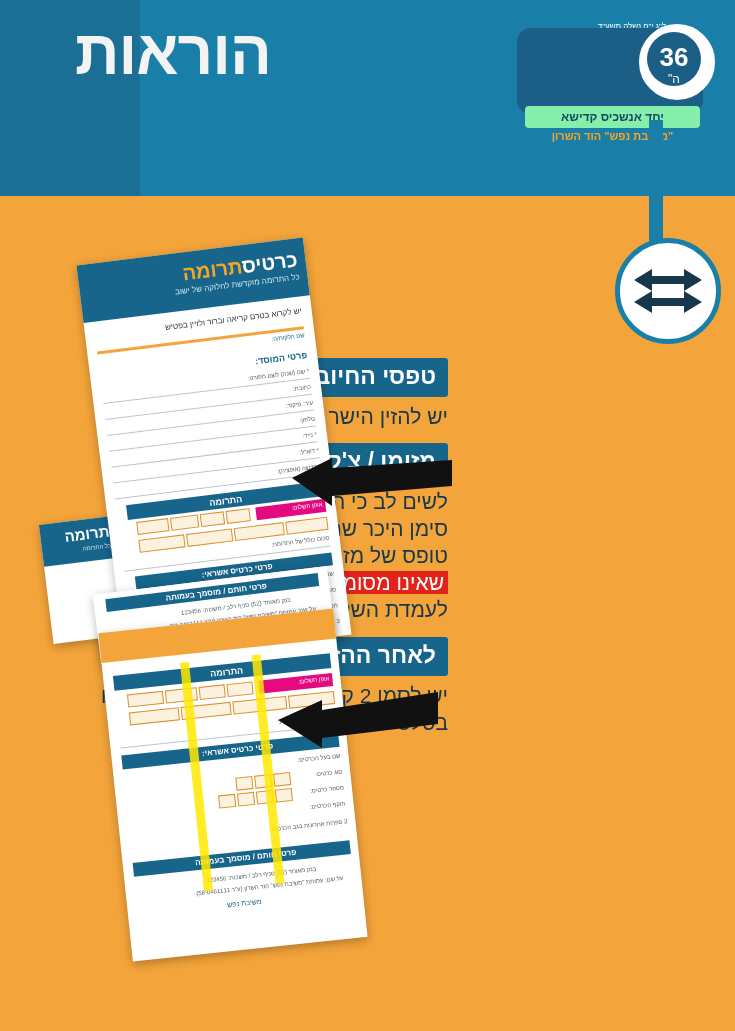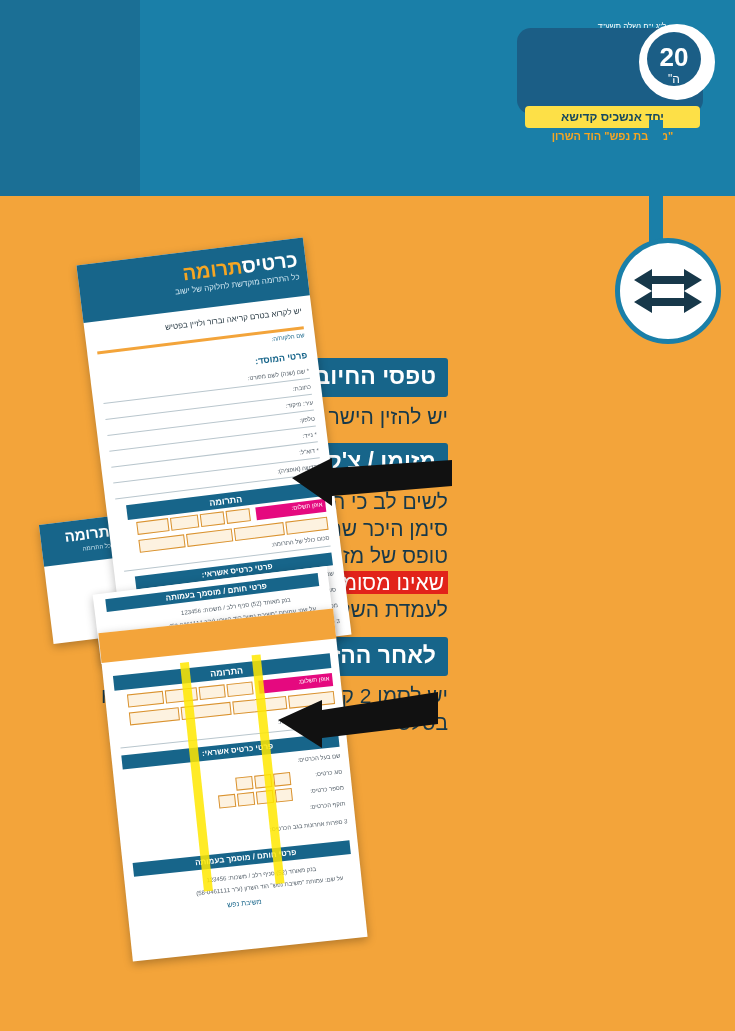--- a/index.html
+++ b/index.html
@@ -52,21 +52,21 @@
   .logo-ring-inner .hey{font-size:12px;}
   .logo-text{
     position:absolute;left:8px;top:30px;width:110px;text-align:center;
     color:#ffffff;font-size:27px;font-weight:bold;
   }
   .logo-arc{
     position:absolute;left:40px;top:4px;width:150px;height:20px;
     color:#ffffff;font-size:8px;text-align:center;
   }
   .logo-yellow{
-    position:absolute;left:8px;top:88px;width:175px;height:22px;background:#fde047;
+    position:absolute;left:8px;top:88px;width:175px;height:22px;background:#86efac;
     border-radius:4px;color:#17485f;font-size:12px;font-weight:bold;text-align:center;line-height:22px;
   }
   .logo-sub{
     position:absolute;left:8px;top:112px;width:175px;text-align:center;
     color:#f6a623;font-size:11px;font-weight:bold;
   }
   
   .pipe{
     position:absolute;right:72px;top:120px;width:14px;height:150px;background:#1a7fa8;
   }
@@ -114,30 +114,31 @@
   .mini{font-size:6px;color:#55606a;position:absolute;}
   .seal{position:absolute;width:54px;height:40px;color:#17658a;font-size:7px;text-align:center;}
 </style>
 </head>
 <body>
 
 <div class="top-band">
   <div class="left-teal"></div>
 
   <div class="title-wrap">
+    <div class="title-line1">הוראות</div>
   </div>
 
   <div class="vertical-tag">חב"ד</div>
 
   <div class="logo">
     <div class="logo-arc">ל"ג י"ח נשלה תשע"ד</div>
     <div class="logo-blue"></div>
     <div class="logo-ring"></div>
     <div class="logo-ring-inner">
-      <div class="num">20</div>
+      <div class="num">36</div>
       <div class="hey">ה"</div>
     </div>
     <div class="logo-yellow">יחד אנשכיס קדישא</div>
     <div class="logo-sub">"משיבת נפש" הוד השרון</div>
   </div>
 </div>
 
 <div class="pipe"></div>
 <div class="knob">
   <svg width="72" height="44" viewBox="0 0 72 44">

